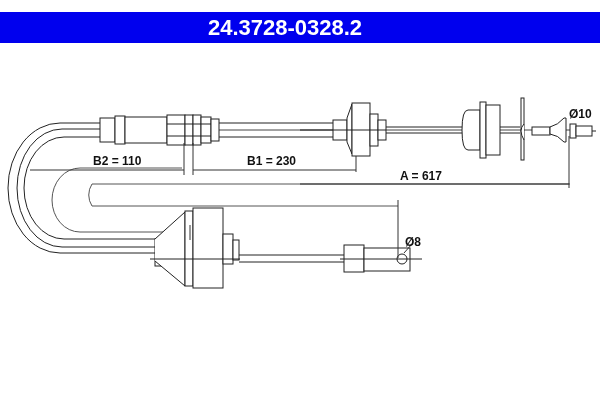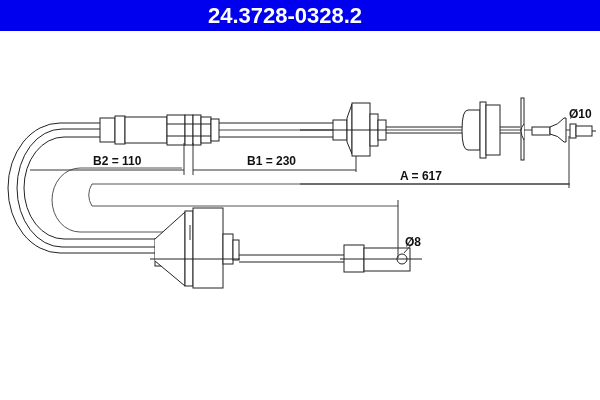--- a/index.html
+++ b/index.html
@@ -1,18 +1,18 @@
 <!DOCTYPE html>
 <html><head>
 <meta charset="utf-8">
 <style>
   html, body { margin: 0; padding: 0; background: #ffffff; }
   body { width: 600px; height: 400px; overflow: hidden; position: relative; font-family: "Liberation Sans", sans-serif; }
   .header {
-    position: absolute; left: 0; top: 0; width: 600px; height: 31px;
+    position: absolute; left: 0; top: 12px; width: 600px; height: 31px;
     background: #0000ee; color: #ffffff;
     display: flex; align-items: center; justify-content: center;
     font-family: "Liberation Sans", sans-serif; font-weight: bold; font-size: 22px;
     letter-spacing: 0px;
   }
   .header .pn { margin-right: 30px; }
   .drawing { position: absolute; left: 0; top: 31px; width: 600px; height: 369px; }
   .label { font-family: "Liberation Sans", sans-serif; font-weight: bold; font-size: 12px; fill: #111; }
 </style>
 </head>

